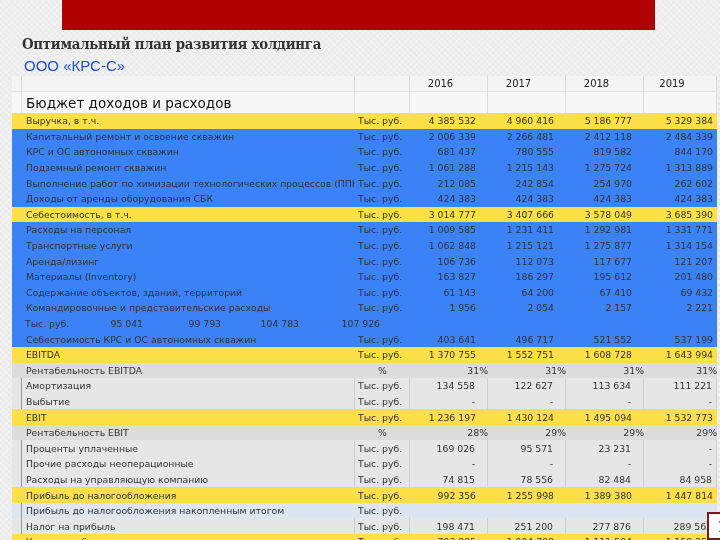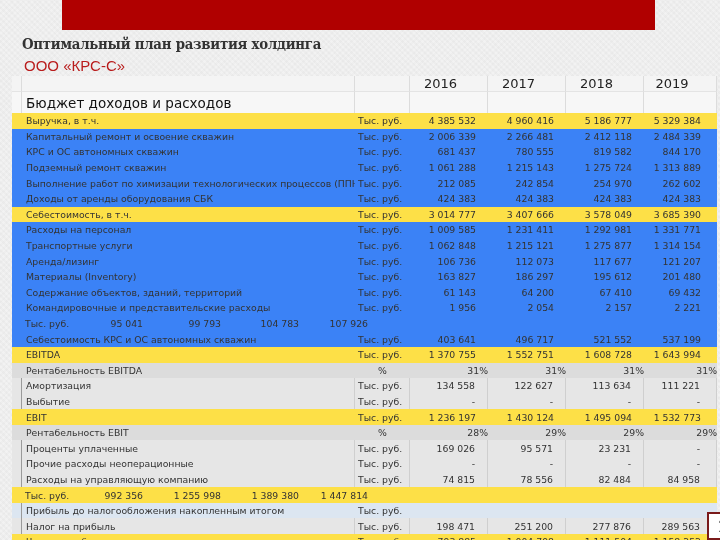--- a/index.html
+++ b/index.html
@@ -11,36 +11,36 @@
       repeating-linear-gradient(-45deg, rgba(0,0,0,0.015) 0 2px, transparent 2px 4px);
     font-family:"DejaVu Sans", sans-serif;
   }
   .top-bar { position:absolute; left:62px; top:0; width:593px; height:30px; background:#b00000; }
   .title {
     position:absolute; left:22px; top:34px; font-family:"DejaVu Serif", serif; font-weight:bold;
     font-size:15.5px; color:#333; letter-spacing:-0.3px; transform:scaleX(0.86); transform-origin:left top;
   }
   .subtitle {
     position:absolute; left:24px; top:57px; font-family:"Liberation Sans", sans-serif;
-    font-size:15px; color:#b91c1c;
+    font-size:15px; color:#1d4ed8;
   }
   .table { position:absolute; left:12px; top:76px; width:705px; }
   .row { position:relative; height:15.6px; display:flex; align-items:center; font-size:9.3px; color:#333; }
   .row > div { box-sizing:border-box; height:100%; display:flex; align-items:center; white-space:nowrap; overflow:hidden; }
   .c-ind { width:10px; }
   .c-lab { width:333px; padding-left:4px; }
   .c-unit { width:55px; padding-left:3px; }
   .c-val { width:78px; justify-content:flex-end; padding-right:12px; }
-  .c-val.last { width:73px; padding-right:16px; }
+  .c-val.last { width:73px; padding-right:4px; }
   .row.pct .c-val { padding-right:0; }
   .row.pct .c-unit { justify-content:center; padding-left:0; }
 
   .row.hdr { height:16px; background:#f4f4f4; }
   .row.hdr > div { border-right:1px solid #dcdcdc; border-bottom:1px solid #e4e4e4; }
-  .row.hdr .c-val { justify-content:center; padding-right:16px; font-size:13px; color:#222; }
+  .row.hdr .c-val { justify-content:center; padding-right:16px; font-size:10px; color:#222; }
   .row.sec { height:21px; background:#f7f7f7; }
   .row.sec > div { border-right:1px solid #dcdcdc; }
   .row.sec .c-lab { font-size:13.5px; color:#111; padding-left:4px; font-family:"DejaVu Sans", sans-serif; }
 
   .row.peach { background:#3b82f6; }
   .row.orange { background:#fde047; }
   .row.grey { background:#dcdcdc; }
   .row.grey-light { background:#e6e6e6; }
   .row.grey-light > .c-ind { border-right:1px solid #9a9a9a; }
   .row.grey-light > .c-lab { border-right:1px solid #cfcfcf; }
@@ -292,20 +292,21 @@
         <div class="c-ind"></div>
         <div class="c-lab">Расходы на управляющую компанию</div>
         <div class="c-unit">Тыс. руб.</div>
         <div class="c-val">74 815</div>
         <div class="c-val">78 556</div>
         <div class="c-val">82 484</div>
         <div class="c-val last">84 958</div>
       </div>
       <div class="row orange">
         <div class="c-ind"></div>
+        <div class="c-lab">Прибыль до налогообложения</div>
         <div class="c-unit">Тыс. руб.</div>
         <div class="c-val">992 356</div>
         <div class="c-val">1 255 998</div>
         <div class="c-val">1 389 380</div>
         <div class="c-val last">1 447 814</div>
       </div>
       <div class="row blue">
         <div class="c-ind"></div>
         <div class="c-lab">Прибыль до налогообложения накопленным итогом</div>
         <div class="c-unit">Тыс. руб.</div>

